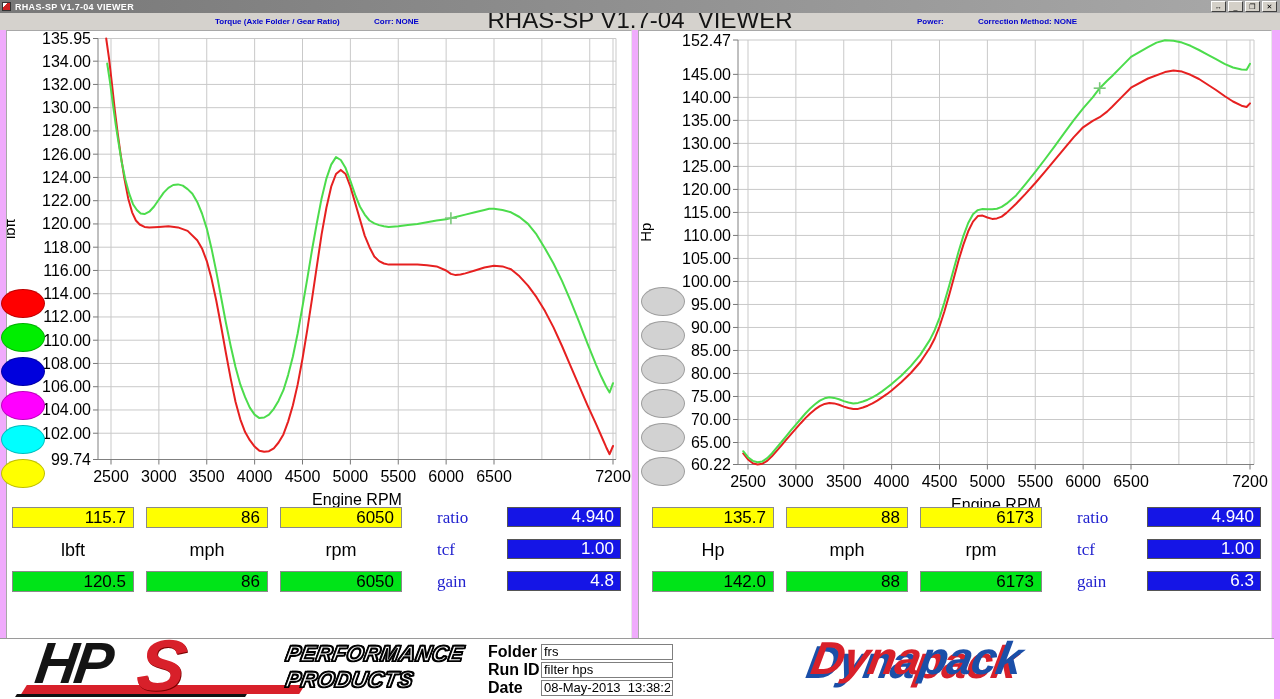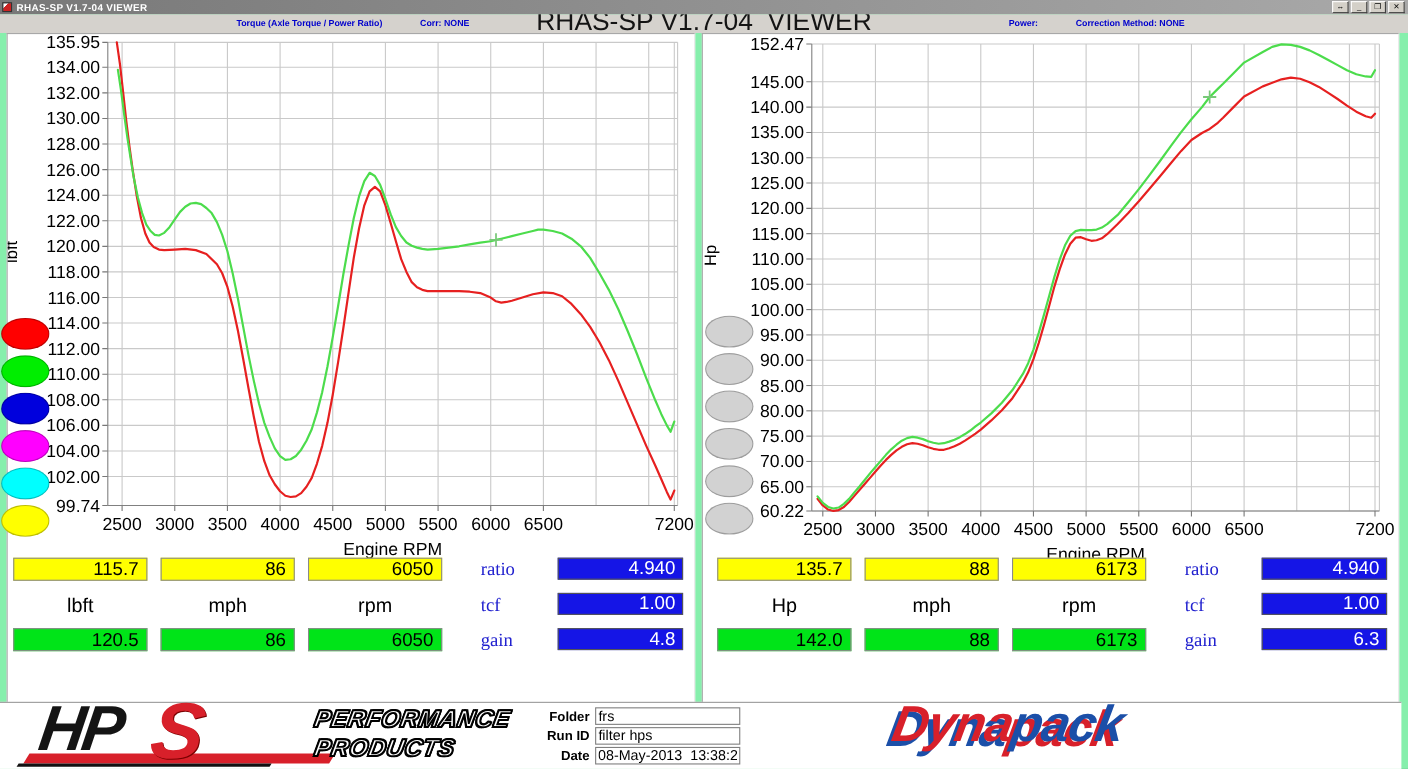--- a/index.html
+++ b/index.html
@@ -1,19 +1,19 @@
 <!DOCTYPE html>
 <html><head>
 <meta charset="utf-8">
 <style>
   html,body{margin:0;padding:0;background:#555;}
   *{box-sizing:border-box;}
   .window{
     position:relative;width:1280px;height:699px;overflow:hidden;
-    background:#86efac;font-family:"Liberation Sans",sans-serif;
+    background:#f0abfc;font-family:"Liberation Sans",sans-serif;
   }
   
   .titlebar{position:absolute;left:0;top:0;width:1280px;height:13px;
     background:linear-gradient(to right,#787878,#a9a9a9);
     display:flex;align-items:center;padding-left:2px;}
   .title-icon{width:9px;height:9px;border:1px solid #333;
     background:linear-gradient(135deg,#fff 0 35%,#cc2222 35% 100%);flex:0 0 auto;}
   .title-text{color:#fff;font-size:9px;font-weight:bold;padding-left:4px;white-space:nowrap;letter-spacing:.3px;}
   .win-buttons{position:absolute;right:3px;top:1px;display:flex;gap:2px;}
   .win-btn{width:15px;height:11px;background:#d4d0c8;border:1px solid;
@@ -72,21 +72,21 @@
   .hps-hp{position:absolute;left:26px;top:-7px;font-size:58px;font-weight:bold;
     font-style:italic;color:#141414;letter-spacing:-3px;transform:skewX(-8deg);line-height:58px;}
   .hps-right{position:absolute;left:276px;top:0px;}
   .hps-line{font-style:italic;font-weight:bold;font-size:22px;line-height:26px;
     color:#fff;letter-spacing:.5px;transform:skewX(-10deg);
     -webkit-text-stroke:1.6px #000;
     text-shadow:1px 1px 0 #000,-1px 1px 0 #000,1px -1px 0 #000,-1px -1px 0 #000;}
   
   .fields{position:absolute;left:488px;top:3px;}
   .field-row{height:18px;margin-bottom:0px;white-space:nowrap;}
-  .field-label{display:inline-block;width:48px;text-align:right;font-size:12px;
+  .field-label{display:inline-block;width:48px;font-size:16px;
     font-weight:bold;color:#000;vertical-align:middle;}
   .field-input{width:132px;height:16px;font-size:13px;font-family:"Liberation Sans",sans-serif;
     border:1px solid #7f7f7f;background:#fff;margin-left:5px;padding:0 2px;vertical-align:middle;color:#000;}
   
   .dynapack{position:absolute;left:812px;top:0px;width:460px;height:60px;}
   .dyn-main{position:absolute;left:0;top:-6px;font-size:46px;font-weight:bold;
     font-style:italic;letter-spacing:-1px;transform:skewX(-10deg);line-height:50px;white-space:nowrap;}
   .dyn-a{color:#d8202a;text-shadow:-4px 4px 0 #1b4fa8;}
   .dyn-b{color:#1b4fa8;text-shadow:-4px 4px 0 #d8202a;}
   .dyn-sub{position:absolute;left:52px;top:40px;white-space:nowrap;font-weight:bold;
@@ -108,21 +108,21 @@
       <div class="win-btn">↔</div>
       <div class="win-btn">_</div>
       <div class="win-btn">❐</div>
       <div class="win-btn">✕</div>
     </div>
   </div>
 
   <div class="header">
     <div class="big-title">RHAS-SP V1.7-04  VIEWER</div>
     <div class="hdr-sub" id="hdr-left">
-      <span>Torque (Axle Torque / Power Ratio)</span>
+      <span>Torque (Axle Folder / Gear Ratio)</span>
       <span class="gap">Corr: NONE</span>
     </div>
     <div class="hdr-sub" id="hdr-right">
       <span>Power:</span>
       <span class="gap">Correction Method: NONE</span>
     </div>
   </div>
 
   <div class="chart-panel" id="chart-left">
     <svg id="chart-left-svg" width="626" height="487">

